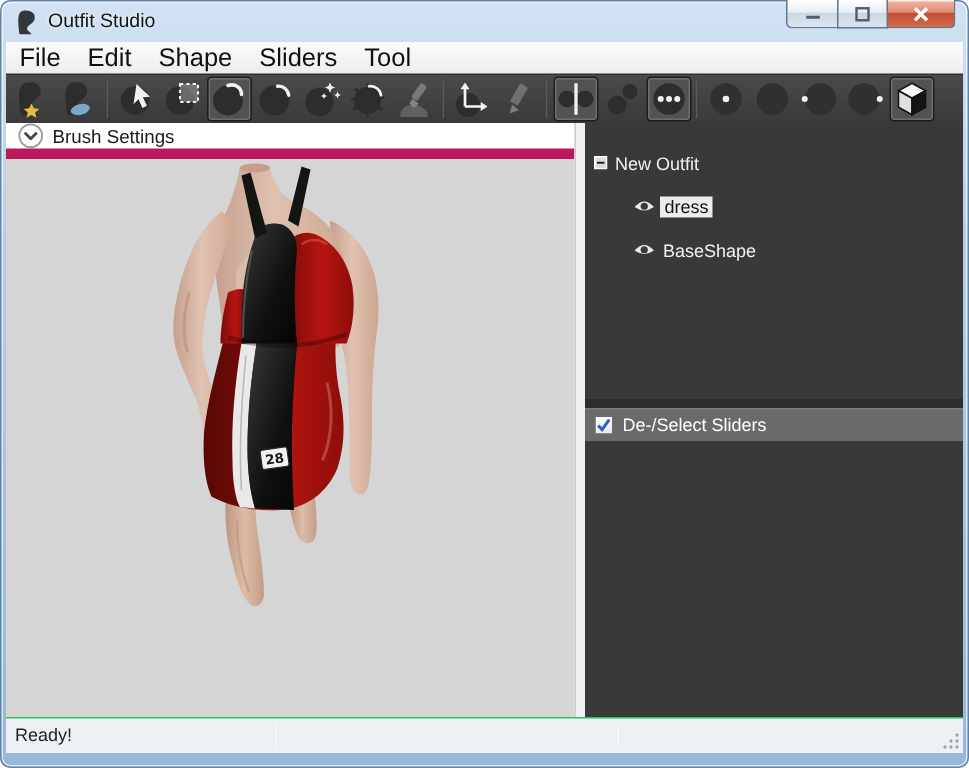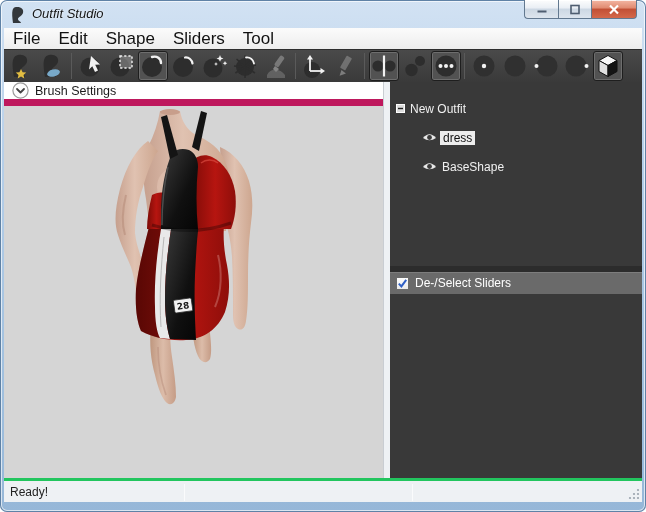--- a/index.html
+++ b/index.html
@@ -8,21 +8,21 @@
 
   
   #window{position:absolute;left:0;top:0;width:646px;height:512px;border-radius:7px;
     background:linear-gradient(180deg,#d2e2f3 0%,#b6cfe9 30%,#a2c1df 70%,#96b7d8 100%);
     box-shadow:inset 0 0 0 1px #5f82a6, inset 0 0 0 2px rgba(255,255,255,.65);}
 
   
   #titlebar{position:absolute;left:0;top:0;width:100%;height:28px;}
   #app-icon{position:absolute;left:11px;top:6px;width:15px;height:17px;}
   #title-text{position:absolute;left:32px;top:6px;font-size:13px;color:#151515;
-    text-shadow:0 0 3px rgba(255,255,255,.9);font-style:italic;}
+    text-shadow:0 0 3px rgba(255,255,255,.9);}
   #win-controls{position:absolute;top:0;right:9px;display:flex;}
   .winbtn{height:19px;border:1px solid #62788f;border-top:none;display:flex;align-items:center;
     justify-content:center;background:linear-gradient(180deg,#fdfdfd 0%,#e9eef4 45%,#ccd7e3 50%,#dde5ee 100%);
     box-shadow:inset 0 1px 0 rgba(255,255,255,.8);}
   .winbtn.min{width:34px;border-radius:0 0 0 4px;border-right:none;}
   .winbtn.max{width:34px;}
   .winbtn.close{width:45px;border-radius:0 0 4px 0;border-left:none;
     background:linear-gradient(180deg,#f4b7a4 0%,#e08a70 45%,#c14f35 50%,#d4684a 100%);}
 
   
@@ -63,21 +63,21 @@
   .tree-label{margin-left:5px;}
   .tree-label.selected{background:#ededed;color:#121212;padding:0 3px;margin-left:3px;}
   #hsplit{height:6px;background:#2c2c2c;}
   #sliders-header{height:22px;background:#6a6a6a;display:flex;align-items:center;padding-left:6px;
     box-shadow:inset 0 1px 0 #7d7d7d;}
   #sliders-header-label{color:#ffffff;font-size:12px;margin-left:6px;}
   #sliders-body{flex:1;background:#393939;}
 
   
   #statusbar{position:absolute;left:0;top:450px;width:638px;height:24px;background:#eef1f4;
-    border-top:3px solid #22c55e;}
+    border-top:1px solid #22c55e;}
   #status-text{position:absolute;left:6px;top:4px;font-size:12px;color:#222;}
   .status-div{position:absolute;top:3px;height:17px;width:1px;background:#ccd1d6;border-right:1px solid #fafbfc;}
   #status-grip{position:absolute;right:2px;bottom:2px;}
 
   .chk{width:13px;height:13px;background:linear-gradient(180deg,#fdfdfd,#e9e9e9);
     border:1px solid #6b6b6b;display:flex;align-items:center;justify-content:center;}
 </style>
 </head>
 <body>
 

